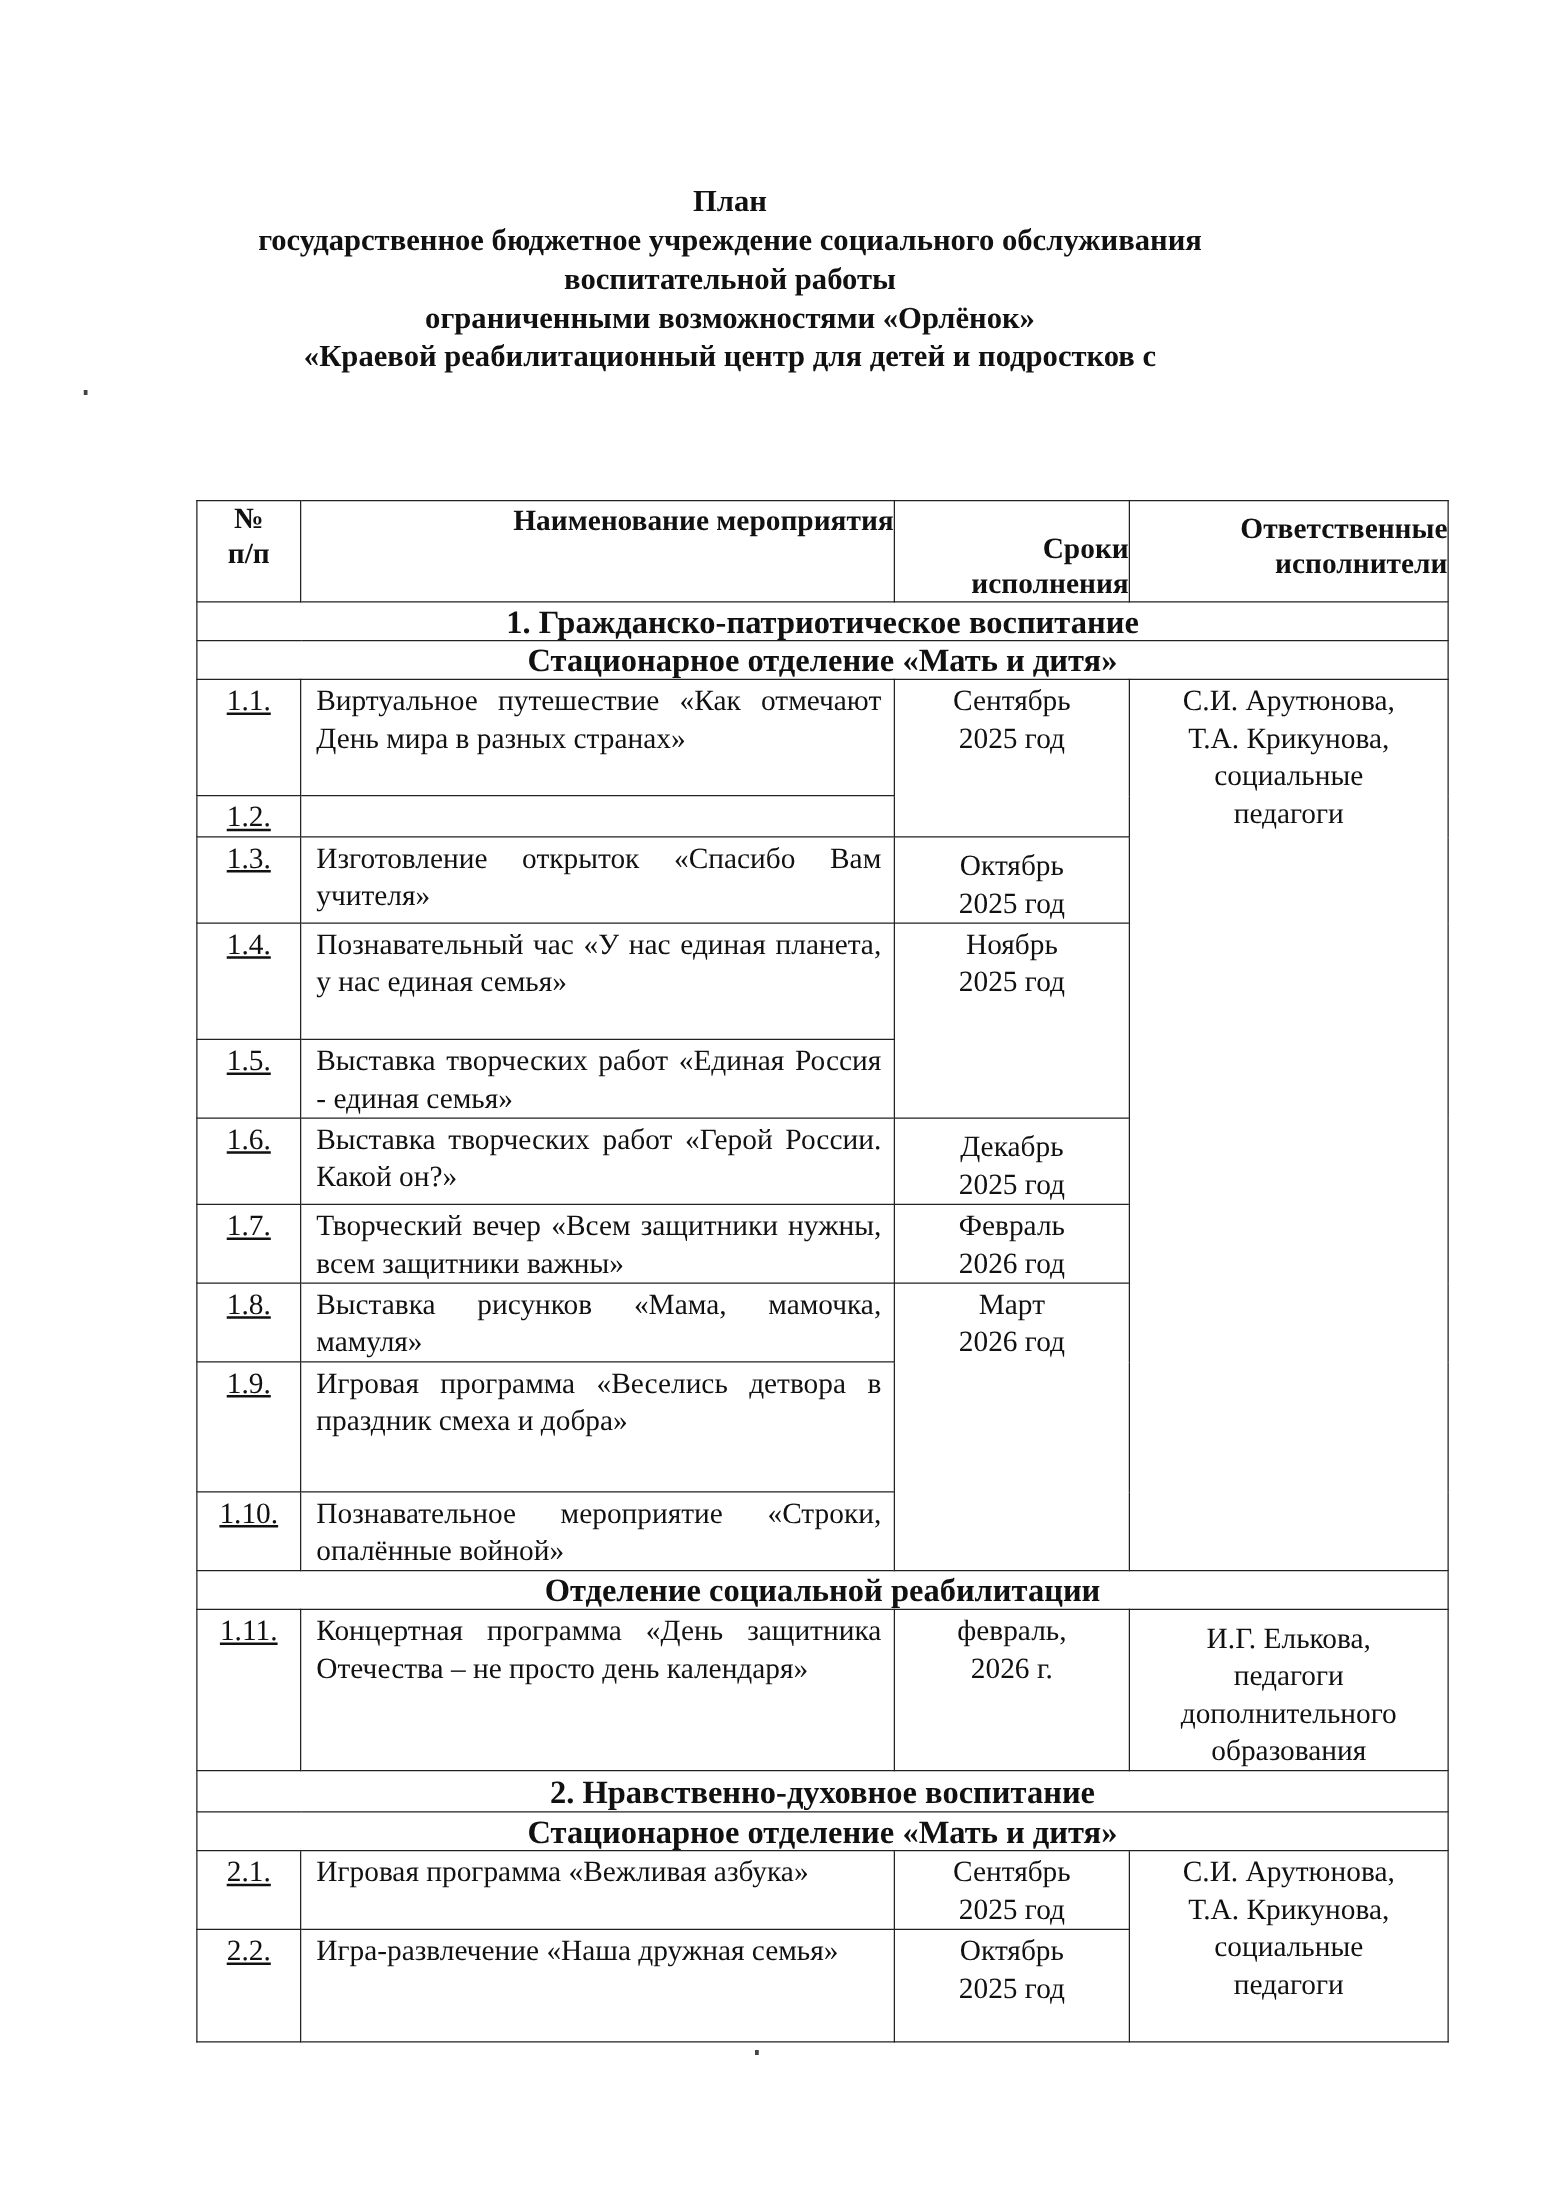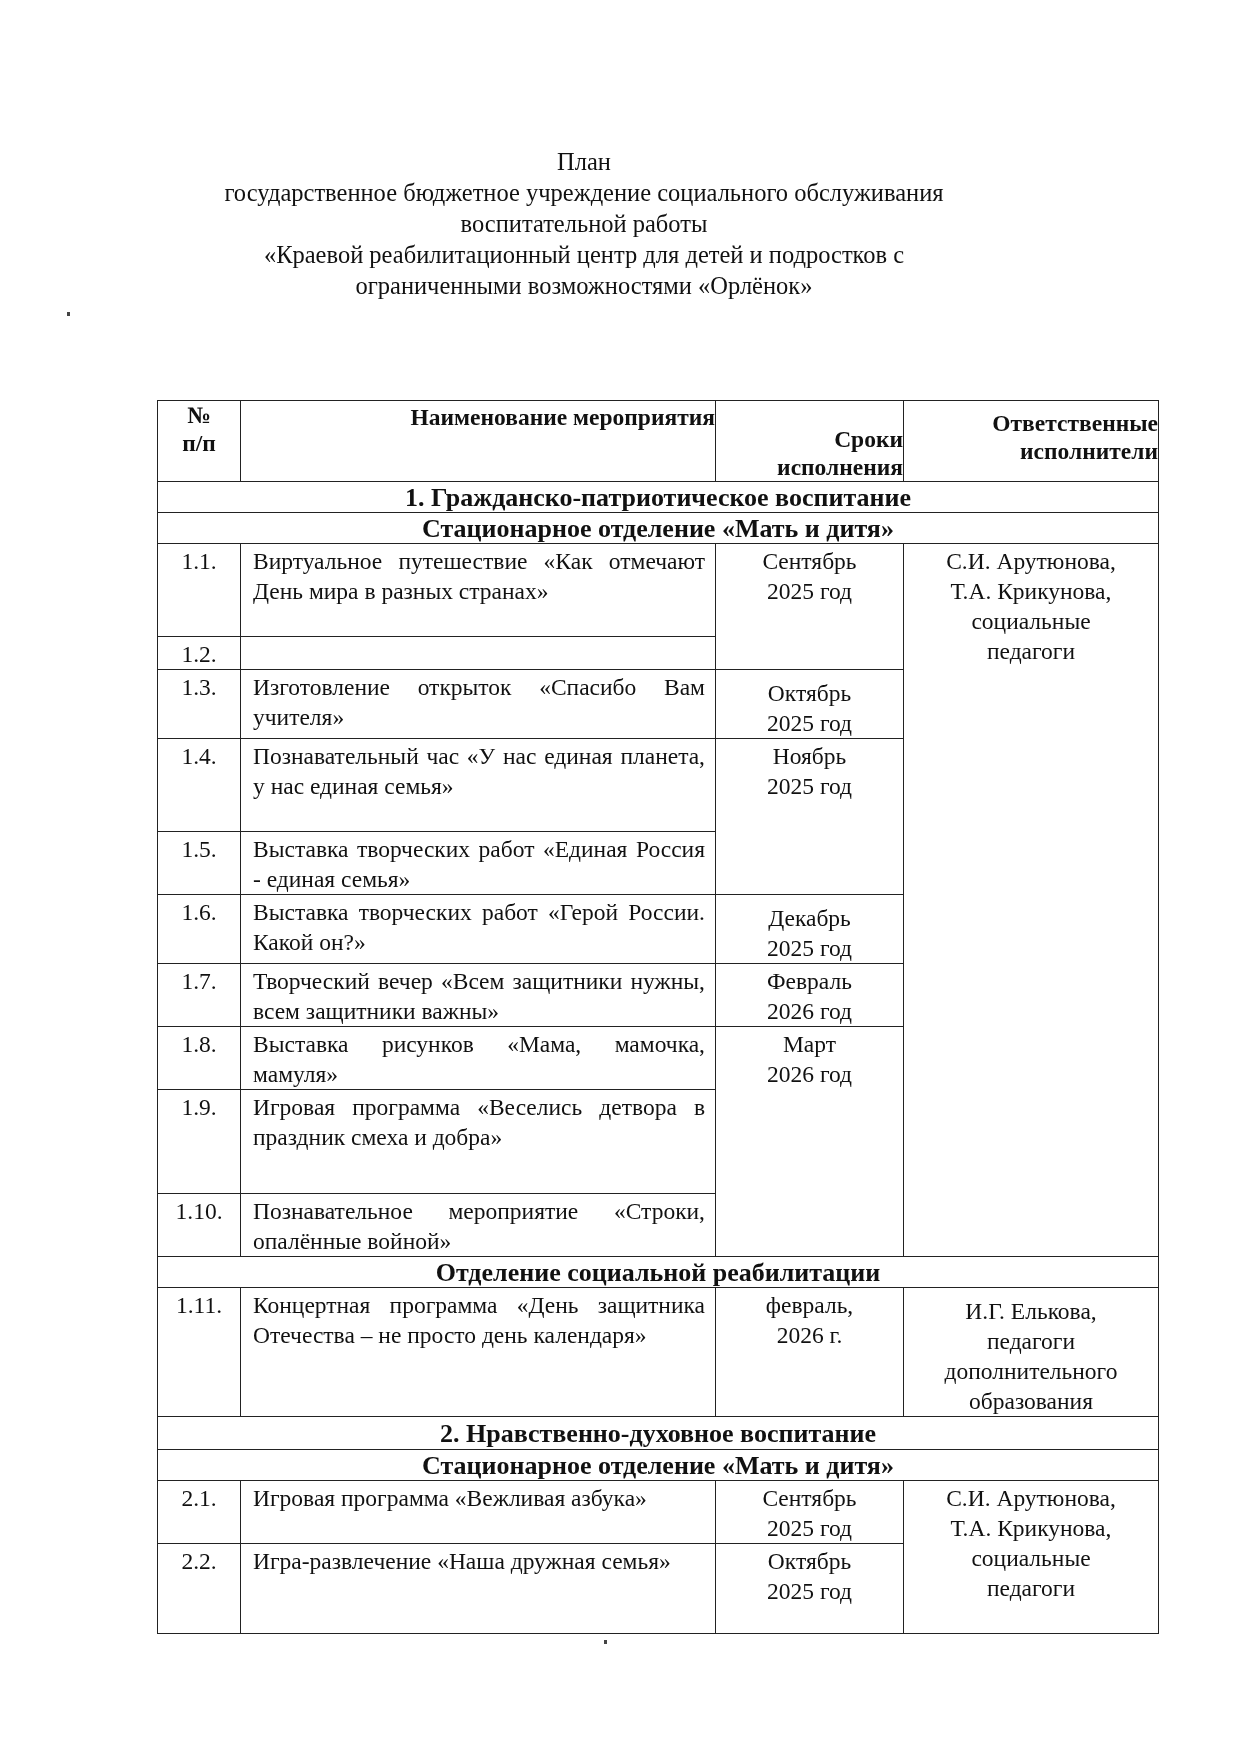--- a/index.html
+++ b/index.html
@@ -1,41 +1,41 @@
 <!DOCTYPE html>
 <html><head>
 <meta charset="utf-8">
 <style>
   html, body { margin: 0; padding: 0; background: #ffffff; }
   body { width: 1240px; height: 1754px; position: relative; overflow: hidden;
          font-family: "Liberation Serif", "DejaVu Serif", serif; color: #111; }
   .title-block { position: absolute; top: 146px; left: 0; width: 1168px; text-align: center;
-                 font-weight: normal; font-size: 24.5px; line-height: 31px; }
+                 font-weight: bold; font-size: 24.5px; line-height: 31px; }
   .title-block div { white-space: nowrap; }
   table.plan { position: absolute; left: 157px; top: 400px; width: 1001px;
                border-collapse: collapse; table-layout: fixed; font-size: 23.5px; line-height: 30px; }
   table.plan td, table.plan th { border: 1.6px solid #222; vertical-align: top; padding: 0; }
   th { font-weight: bold; text-align: right; line-height: 28px; }
   th.c-num { padding-top: 0; }
   .c-num { text-align: center; }
-  td.num { text-align: center; padding-top: 2px !important; }
+  td.num { text-align: center; padding-top: 2px !important; text-decoration: underline; }
   td.name { text-align: justify; padding: 2px 10px 0 12px !important; }
   td.date, td.resp { text-align: center; padding-top: 2px !important; }
   tr.section td { text-align: center; font-weight: bold; font-size: 26px; line-height: 29px; vertical-align: middle; }
   .dot { position: absolute; width: 3px; height: 4px; background: #444; }
 </style>
 </head>
 <body>
 
 <div class="title-block">
   <div>План</div>
   <div>государственное бюджетное учреждение социального обслуживания</div>
   <div>воспитательной работы</div>
+  <div>ограниченными возможностями «Орлёнок»</div>
   <div>«Краевой реабилитационный центр для детей и подростков с</div>
-  <div>ограниченными возможностями «Орлёнок»</div>
 </div>
 
 <table class="plan">
   <colgroup>
     <col style="width:83px">
     <col style="width:475px">
     <col style="width:188px">
     <col style="width:255px">
   </colgroup>
   <tbody>

